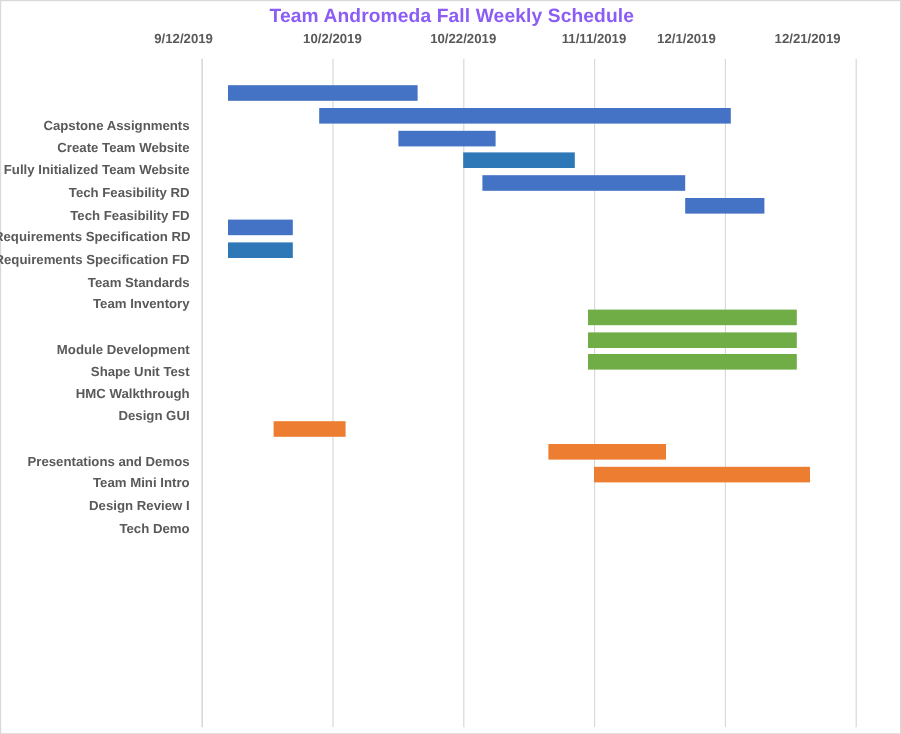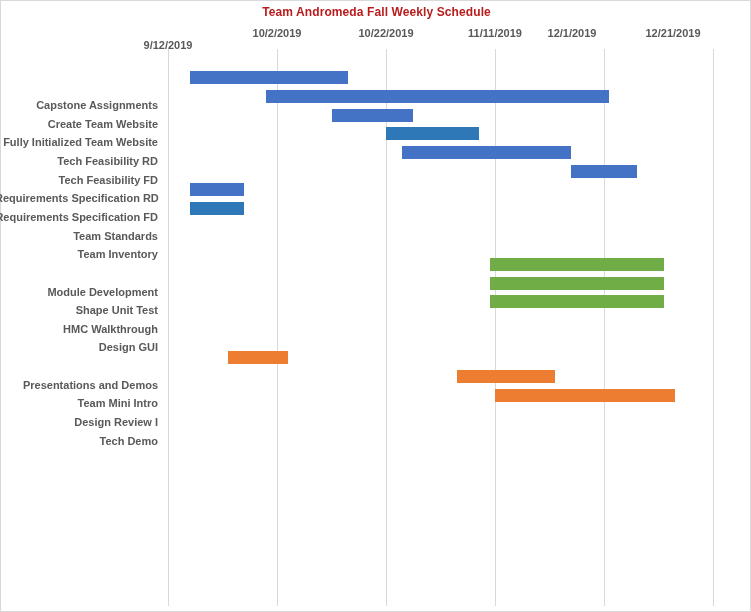--- a/index.html
+++ b/index.html
@@ -23,23 +23,23 @@
     border: 1px solid #D9D9D9;
     background: #FFFFFF;
   }
 
   #chart-title {
     position: absolute;
     left: 0;
     top: 4px;
     width: 751px;
     text-align: center;
-    font-size: 12px;
+    font-size: 16px;
     font-weight: bold;
-    color: #b91c1c;
+    color: #8b5cf6;
     letter-spacing: 0.1px;
   }
 
   
   #x-axis-labels {
     position: absolute;
     left: 0;
     top: 26px;
     width: 751px;
     height: 16px;
@@ -106,21 +106,21 @@
   }
 </style>
 </head>
 <body>
 
 <div id="chart-frame">
 
   <div id="chart-title">Team Andromeda Fall Weekly Schedule</div>
 
   <div id="x-axis-labels">
-      <div class="x-tick-label" style="left: 167px; margin-top: 12px;">9/12/2019</div>
+      <div class="x-tick-label" style="left: 152px;">9/12/2019</div>
       <div class="x-tick-label" style="left: 276px; text-align: center;">10/2/2019</div>
       <div class="x-tick-label" style="left: 385px;">10/22/2019</div>
       <div class="x-tick-label" style="left: 494px;">11/11/2019</div>
       <div class="x-tick-label" style="left: 571px;">12/1/2019</div>
       <div class="x-tick-label" style="left: 672px;">12/21/2019</div>
     </div>
 
   <div id="y-axis-labels">
       <div class="y-tick-label" style="top: 2px; padding-right: 6px;">Capstone Assignments</div>
       <div class="y-tick-label" style="top: 20.65px; padding-right: 6px;">Create Team Website</div>

